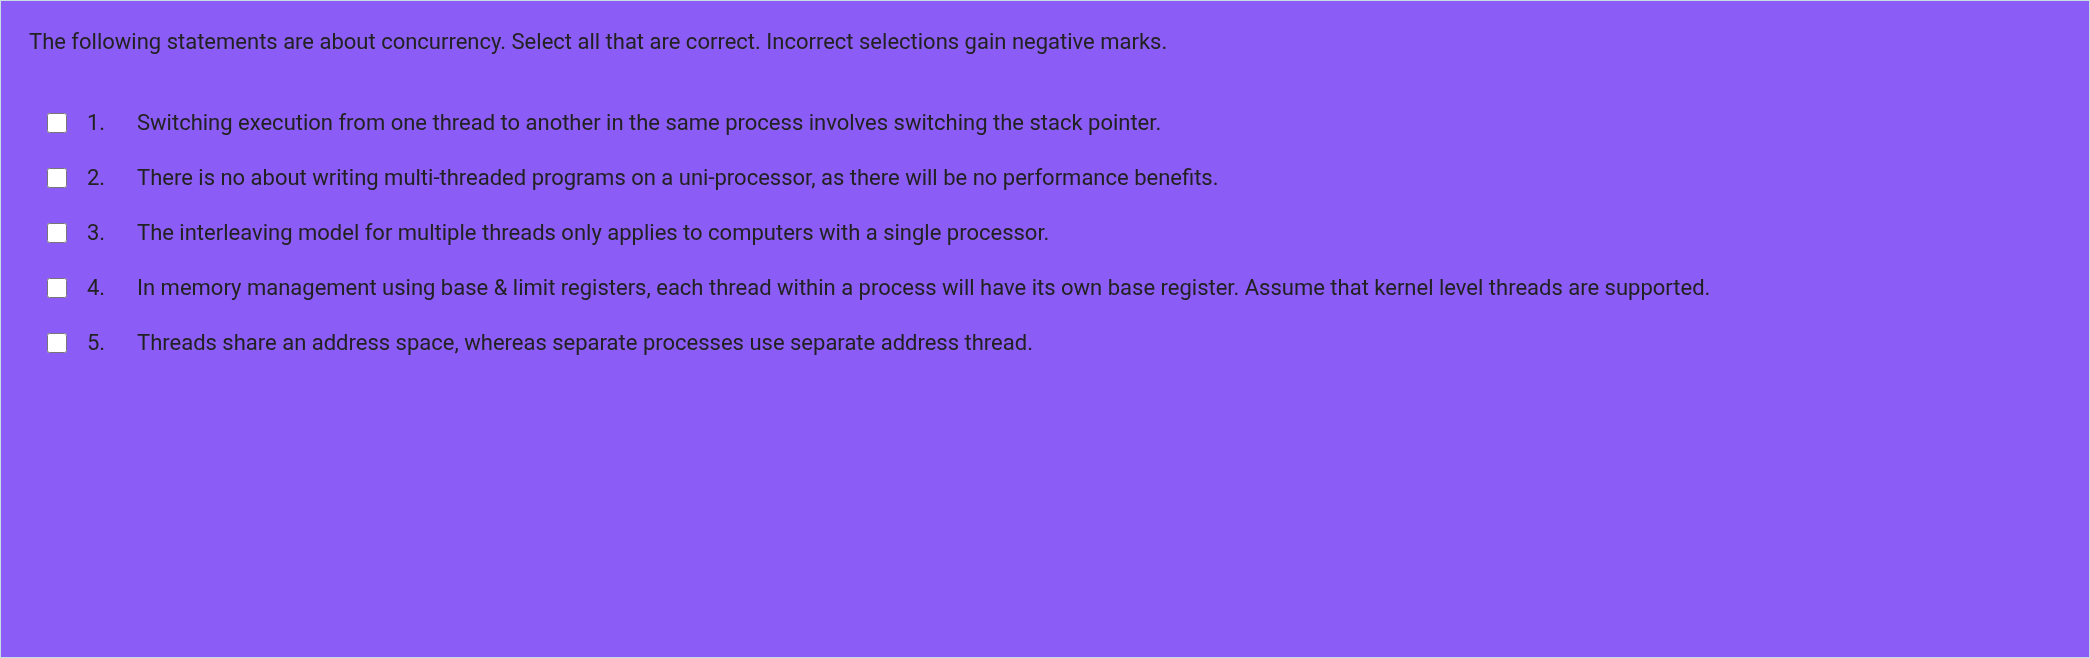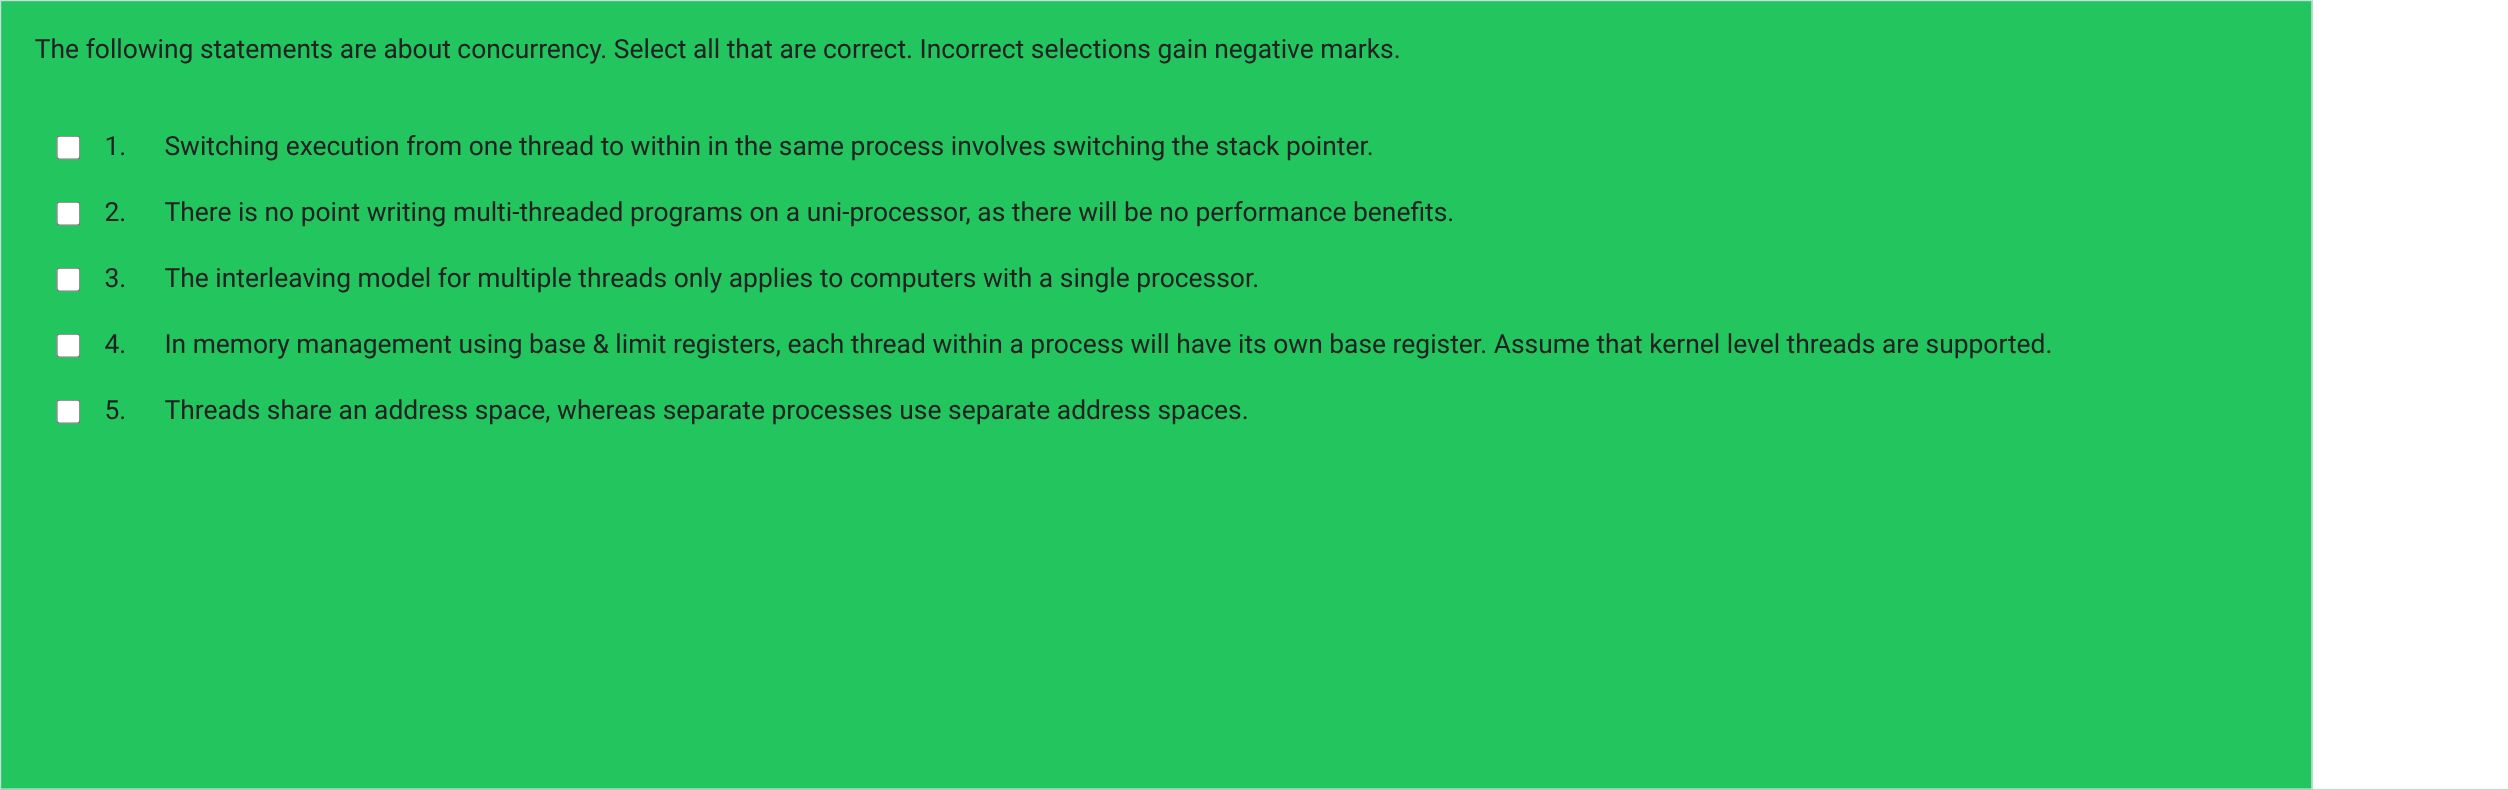--- a/index.html
+++ b/index.html
@@ -6,25 +6,25 @@
       box-sizing: border-box;
       margin: 0;
       padding: 0;
     }
     body {
       font-family: -apple-system, BlinkMacSystemFont, "Segoe UI", Roboto, "Helvetica Neue", Arial, sans-serif;
       background: #ffffff;
       padding: 0;
     }
     .question-panel {
-      background: #22c55e;
+      background: #8b5cf6;
       border: 1px solid #c8dde1;
       padding: 24px 28px 32px 28px;
       margin: 0;
-      width: 1927px;
+      width: 2090px;
       min-height: 658px;
       color: #222222;
       font-size: 22px;
       line-height: 1.5;
     }
     .question-intro {
       margin-bottom: 48px;
     }
     .select-prompt {
       margin-bottom: 18px;
@@ -61,36 +61,36 @@
   </style>
 </head>
 <body>
 
 <div class="question-panel">
   <p class="question-intro">The following statements are about concurrency. Select all that are correct. Incorrect selections gain negative marks.</p>
   <ul class="answers">
     <li class="answer-row">
       <input type="checkbox" class="answer-checkbox" style="">
       <span class="answer-number">1.</span>
-      <span class="answer-text">Switching execution from one thread to within in the same process involves switching the stack pointer.</span>
+      <span class="answer-text">Switching execution from one thread to another in the same process involves switching the stack pointer.</span>
     </li>
     <li class="answer-row">
       <input type="checkbox" class="answer-checkbox" style="">
       <span class="answer-number">2.</span>
-      <span class="answer-text">There is no point writing multi-threaded programs on a uni-processor, as there will be no performance benefits.</span>
+      <span class="answer-text">There is no about writing multi-threaded programs on a uni-processor, as there will be no performance benefits.</span>
     </li>
     <li class="answer-row">
       <input type="checkbox" class="answer-checkbox" style="">
       <span class="answer-number">3.</span>
       <span class="answer-text">The interleaving model for multiple threads only applies to computers with a single processor.</span>
     </li>
     <li class="answer-row">
       <input type="checkbox" class="answer-checkbox" style="">
       <span class="answer-number">4.</span>
       <span class="answer-text">In memory management using base &amp; limit registers, each thread within a process will have its own base register. Assume that kernel level threads are supported.</span>
     </li>
     <li class="answer-row">
       <input type="checkbox" class="answer-checkbox" style="">
       <span class="answer-number">5.</span>
-      <span class="answer-text">Threads share an address space, whereas separate processes use separate address spaces.</span>
+      <span class="answer-text">Threads share an address space, whereas separate processes use separate address thread.</span>
     </li>
   </ul>
 </div>
 
 </body></html>

